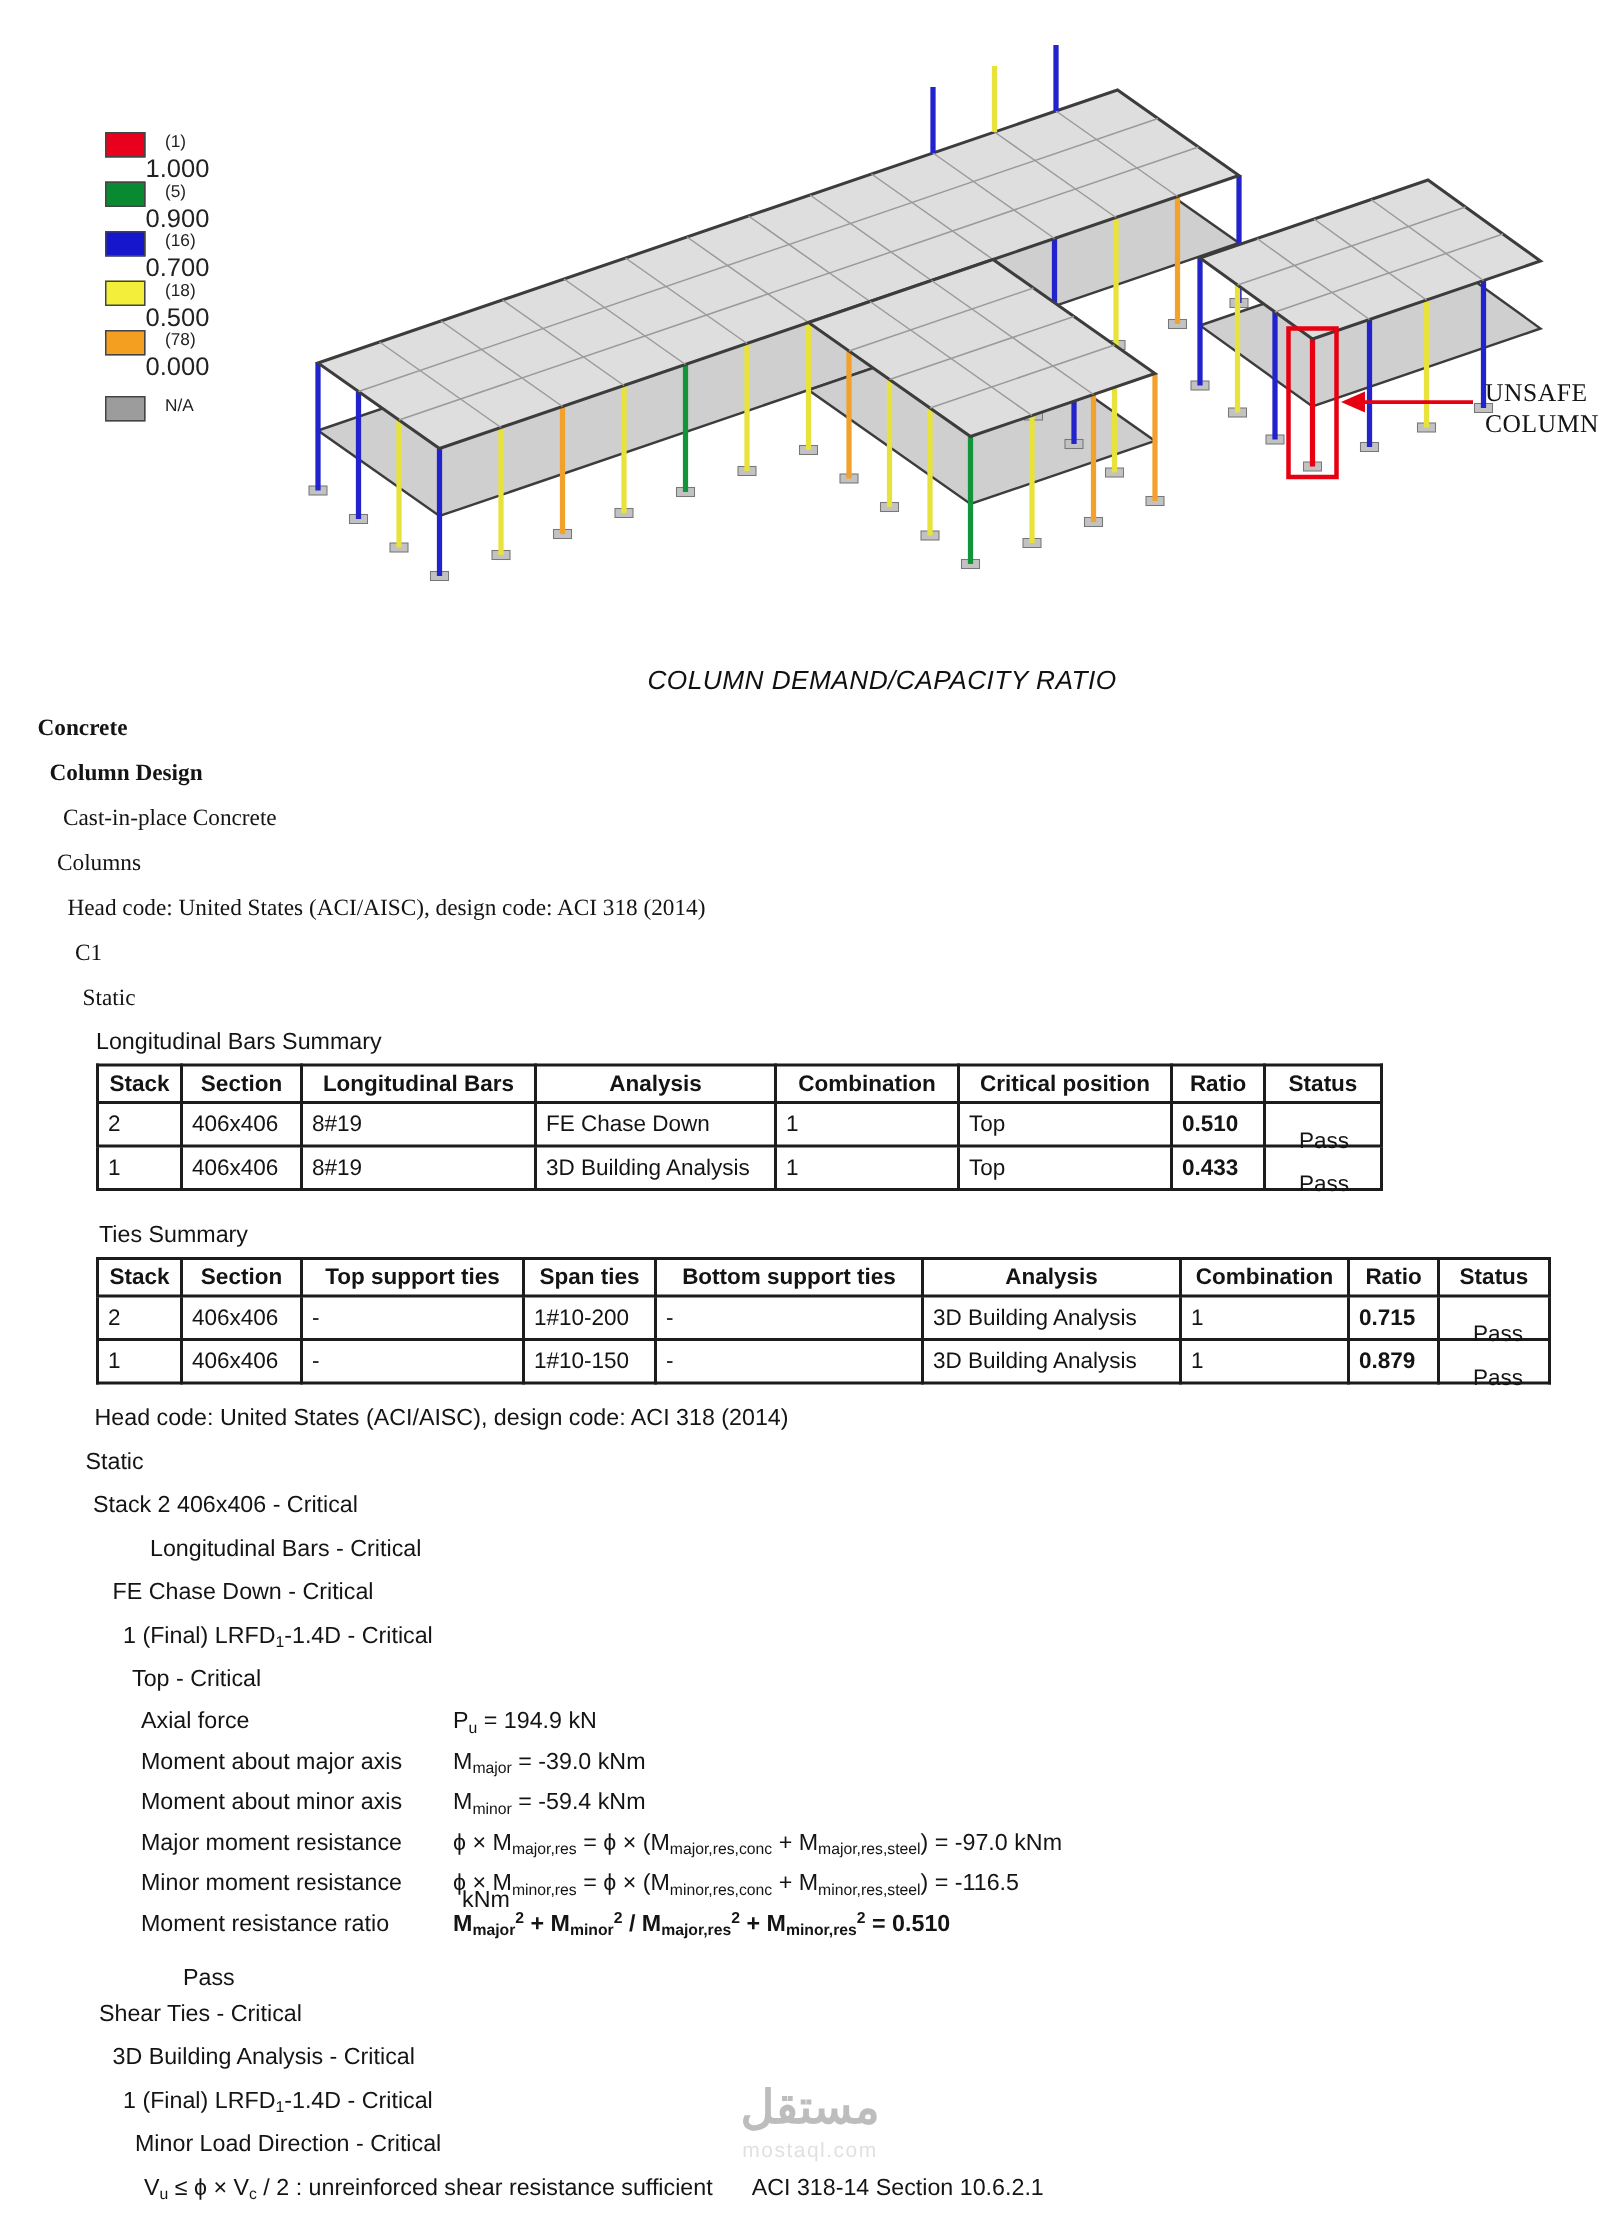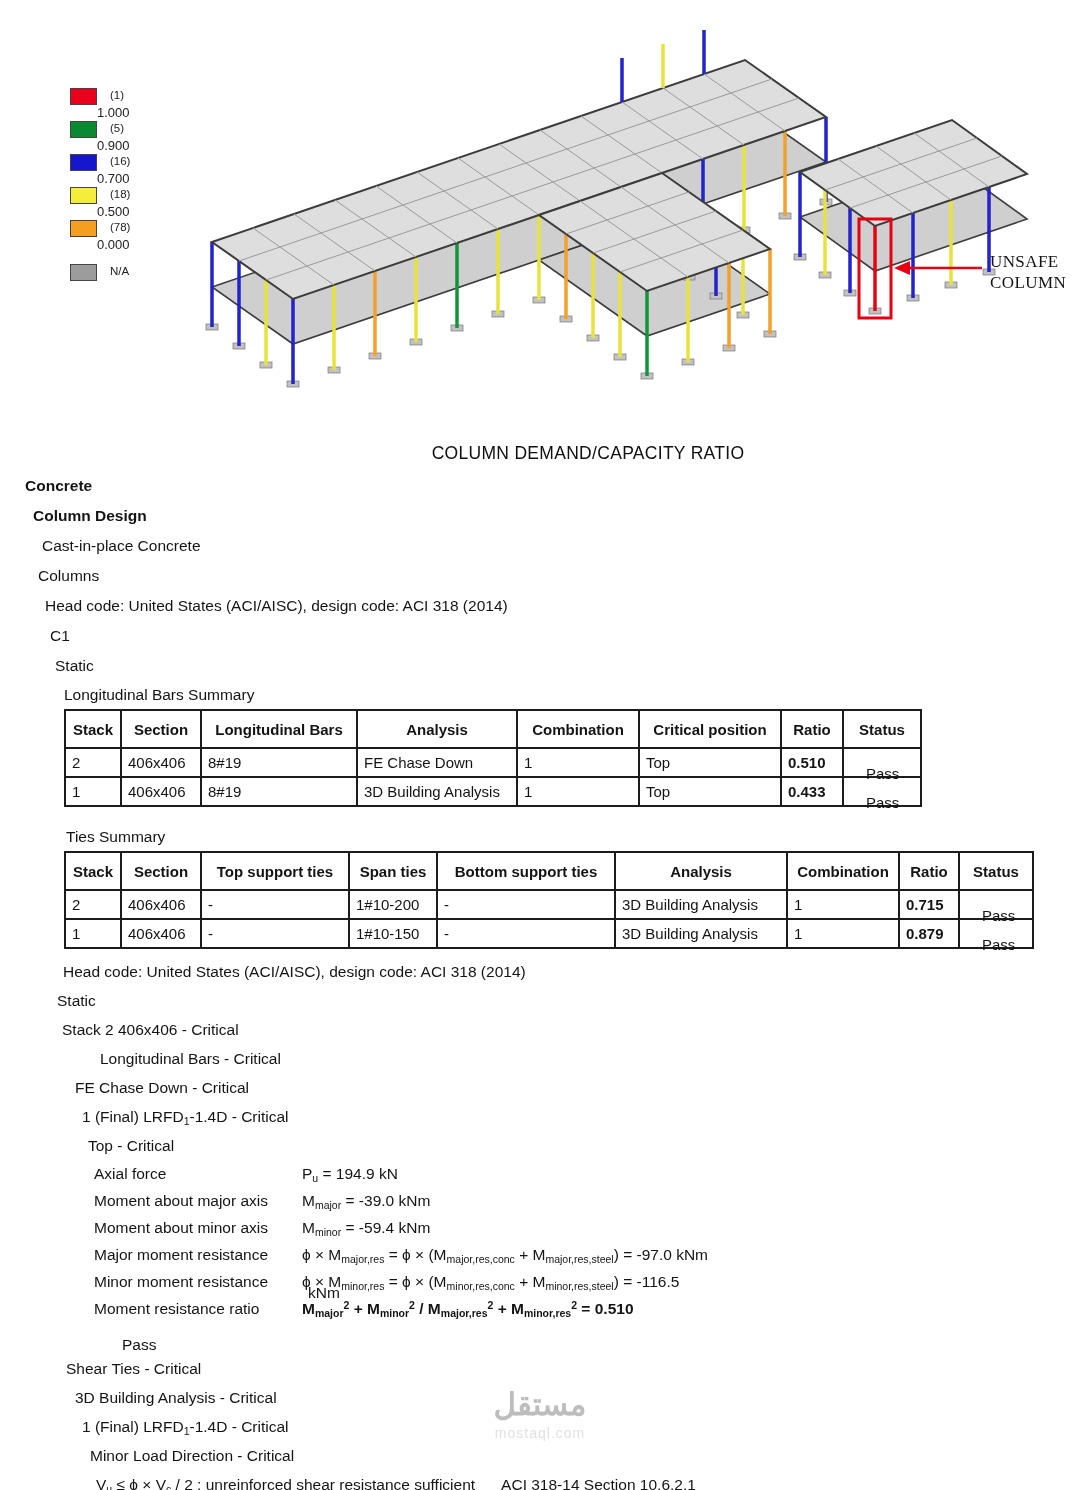--- a/index.html
+++ b/index.html
@@ -9,50 +9,50 @@
 
   
   .figure { position:absolute; top:0; left:0; width:1080px; height:438px; }
   .figure svg { position:absolute; top:0; left:0; }
 
   .legend { position:absolute; top:88px; left:70px; width:120px; }
   .legend-item { position:relative; margin-bottom:2px; }
   .legend-row { display:flex; align-items:flex-start; height:18px; }
   .swatch { display:inline-block; width:27px; height:17px; border:1px solid #444; flex:0 0 27px; }
   .legend-count { font-size:11.5px; margin-left:13px; color:#222; line-height:14px; }
-  .legend-value { font-size:13px; color:#222; margin-left:27px; line-height:13px; }
+  .legend-value { font-size:17px; color:#222; margin-left:27px; line-height:13px; }
   .legend-item.na { margin-top:13px; }
 
   .unsafe-label { position:absolute; left:990px; top:251px; width:95px;
                   font-family:"Liberation Serif", serif; font-size:17px; line-height:21px;
                   letter-spacing:.4px; color:#141414; }
 
   
   .doc-title { position:absolute; top:443px; left:96px; width:984px; text-align:center;
-               font-size:17.5px; letter-spacing:.3px; color:#101010; }
+               font-size:17.5px; font-style:italic; letter-spacing:.3px; color:#101010; }
 
   
   .content { position:absolute; top:471px; left:0; width:1080px; font-size:15.5px; }
-  .line { height:30px; line-height:30px; white-space:nowrap; }
+  .line { height:30px; line-height:30px; white-space:nowrap;font-family:Liberation Serif, serif; }
   .line29 { height:29px; line-height:29px; white-space:nowrap; }
   .cap { height:28px; line-height:28px; white-space:nowrap; }
   .b { font-weight:bold; }
   .pl25{padding-left:25px}.pl33{padding-left:33px}.pl38{padding-left:38px}.pl42{padding-left:42px}
   .pl45{padding-left:45px}.pl50{padding-left:50px}.pl55{padding-left:55px}.pl57{padding-left:57px}
   .pl62{padding-left:62px}.pl63{padding-left:63px}.pl64{padding-left:64px}.pl66{padding-left:66px}
   .pl68{padding-left:100px}.pl75{padding-left:75px}.pl82{padding-left:82px}.pl88{padding-left:88px}
   .pl90{padding-left:90px}.pl96{padding-left:96px}.pl122{padding-left:122px}
 
   sub { font-size:10.5px; line-height:0; vertical-align:-3px; }
   sup { font-size:10.5px; line-height:0; vertical-align:5px; }
 
   
   table.tbl { border-collapse:collapse; table-layout:fixed; margin-left:64px; background:#fff; }
   .tbl th, .tbl td { border:2px solid #1c1c1c; font-size:15px; padding:1px 6px; }
-  .tbl th { font-weight:bold; text-align:center; height:38px; }
+  .tbl th { font-weight:bold; text-align:center; height:25px; }
   .tbl td { text-align:left; height:29px; vertical-align:middle; }
   .t1 { width:856px; }
   .t1 th:nth-child(1){width:56px}.t1 th:nth-child(2){width:80px}.t1 th:nth-child(3){width:156px}
   .t1 th:nth-child(4){width:160px}.t1 th:nth-child(5){width:122px}.t1 th:nth-child(6){width:142px}
   .t1 th:nth-child(7){width:62px}.t1 th:nth-child(8){width:78px}
   .t2 { width:968px; }
   .t2 th:nth-child(1){width:56px}.t2 th:nth-child(2){width:80px}.t2 th:nth-child(3){width:148px}
   .t2 th:nth-child(4){width:88px}.t2 th:nth-child(5){width:178px}.t2 th:nth-child(6){width:172px}
   .t2 th:nth-child(7){width:112px}.t2 th:nth-child(8){width:60px}.t2 th:nth-child(9){width:74px}
   .t1 td:nth-child(7) span, .t2 td:nth-child(8) span { font-weight:bold; }

